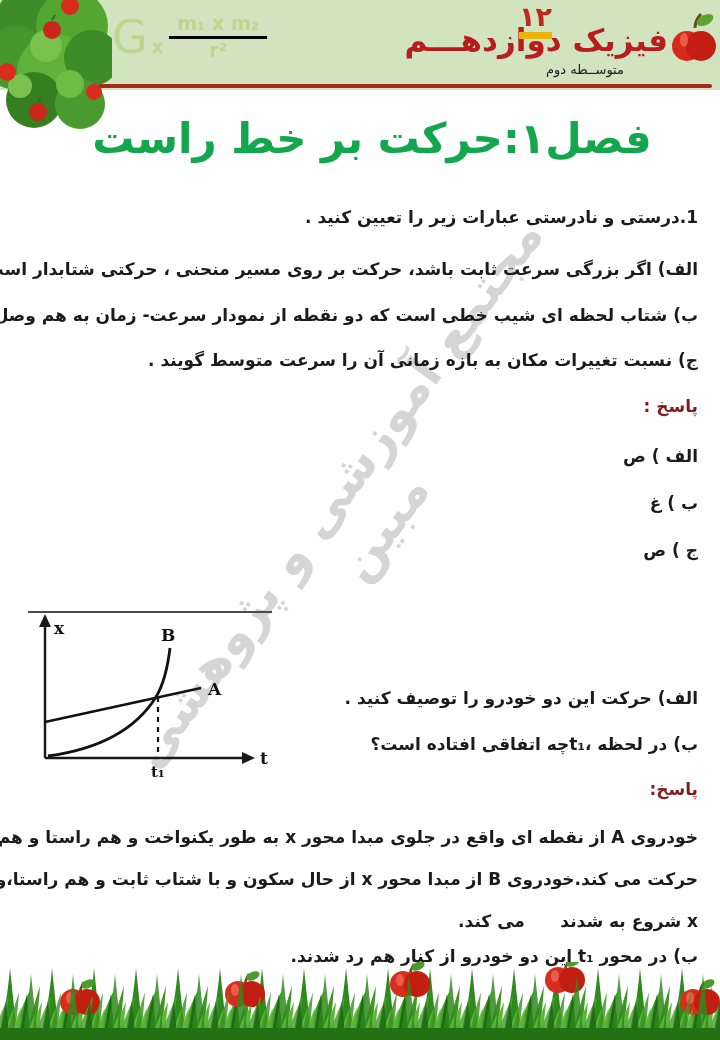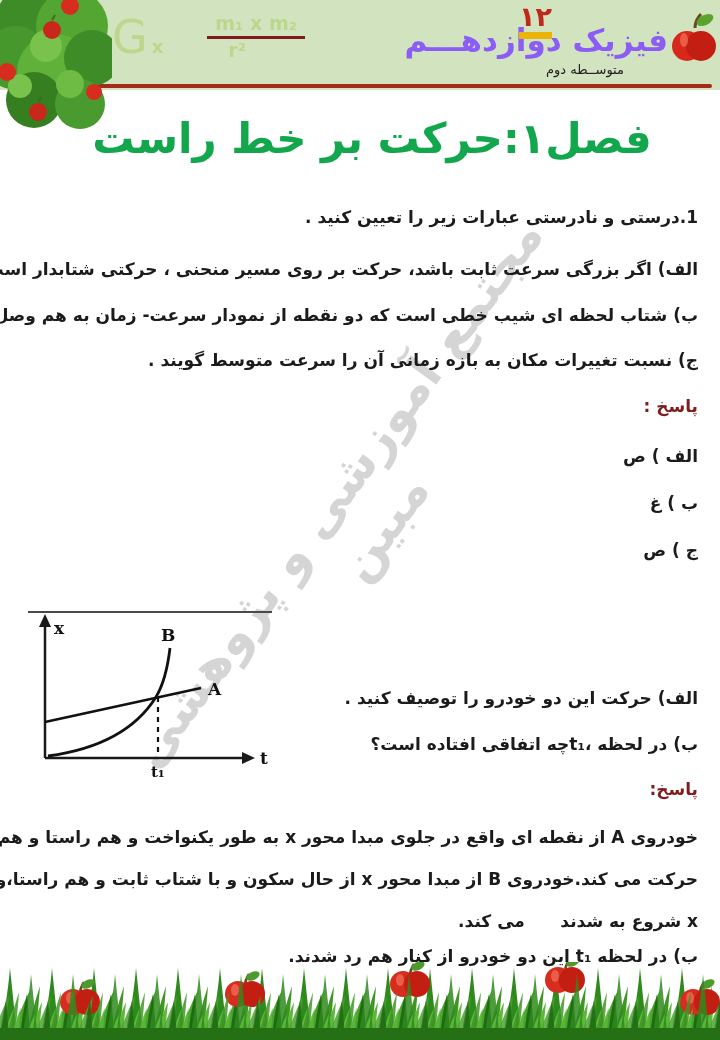--- a/index.html
+++ b/index.html
@@ -6,24 +6,24 @@
   .page{position:relative;width:720px;height:1040px;background:#ffffff;overflow:hidden;
         font-family:"DejaVu Sans",sans-serif;}
   
   .header{position:absolute;top:0;left:0;width:720px;height:90px;background:#d2e4bf;z-index:1;}
   .hdr-rule{position:absolute;top:84px;left:88px;width:624px;height:4px;background:#a52a1a;border-radius:2px;z-index:2;}
   .tree{position:absolute;top:0;left:0;z-index:4;}
   .formula{position:absolute;top:10px;left:112px;color:#bcd78d;z-index:3;display:flex;align-items:center;font-weight:700;}
   .formula .g{font-size:46px;font-weight:400;}
   .formula .gx{font-size:18px;margin:18px 2px 0 4px;}
   .frac{display:inline-block;text-align:center;font-size:19px;line-height:1.15;margin-left:4px;}
-  .frac .num{display:block;border-bottom:3px solid #7f1d1d;padding:0 8px 1px;margin-left:38px;}
+  .frac .num{display:block;border-bottom:3px solid #000000;padding:0 8px 1px;}
   .frac .den{display:block;padding-top:1px;}
   .hdr-badge{position:absolute;top:2px;right:168px;color:#c0281e;font-size:27px;font-weight:800;z-index:3;border-bottom:7px solid #eab308;line-height:1.1;}
-  .hdr-title{position:absolute;top:22px;right:52px;direction:rtl;color:#8b5cf6;font-size:31px;font-weight:800;z-index:2;white-space:nowrap;margin-left:19px;}
+  .hdr-title{position:absolute;top:22px;right:52px;direction:rtl;color:#b91c1c;font-size:31px;font-weight:800;z-index:2;white-space:nowrap;margin-left:19px;}
   .hdr-sub{position:absolute;top:62px;right:96px;direction:rtl;color:#222;font-size:13px;font-weight:400;z-index:2;letter-spacing:1px;}
   .hdr-apple{position:absolute;top:12px;left:672px;z-index:3;}
   
   .title{position:absolute;top:114px;left:12px;width:720px;text-align:center;direction:rtl;
          font-size:42px;font-weight:800;color:#13a74d;z-index:2;}
   .line{position:absolute;right:22px;direction:rtl;font-size:17px;font-weight:700;color:#1b1b1b;
         white-space:nowrap;z-index:2;}
   .green{color:#7f1d1d;}
   .pre{white-space:pre;}
   .watermark{position:absolute;left:-30px;top:452px;width:780px;text-align:center;direction:rtl;
@@ -114,21 +114,21 @@
     <line x1="138" y1="104" x2="138" y2="164" stroke="#111" stroke-width="2.2" stroke-dasharray="5,5"></line>
     <text x="131" y="184" font-family="DejaVu Serif, serif" font-size="15" font-weight="bold" fill="#111">t₁</text>
   </svg>
 
   <div class="line" style="top:688px">الف) حرکت این دو خودرو را توصیف کنید .</div>
   <div class="line" style="top:734px">ب) در لحظه ،t₁چه اتفاقی افتاده است؟</div>
   <div class="line green" style="top:779px">پاسخ:</div>
   <div class="line" style="top:827px">خودروی A از نقطه ای واقع در جلوی مبدا محور x به طور یکنواخت و هم راستا و هم سوی محور x</div>
   <div class="line" style="top:869px">حرکت می کند.خودروی B از مبدا محور x از حال سکون و با شتاب ثابت و هم راستا،و هم سوی محور</div>
   <div class="line pre" style="top:911px">x شروع به شدند      می کند.</div>
-  <div class="line" style="top:946px">ب) در لحظه t₁ این دو خودرو از کنار هم رد شدند.</div>
+  <div class="line" style="top:946px">ب) در محور t₁ این دو خودرو از کنار هم رد شدند.</div>
 
   <svg class="grass" width="720" height="78" viewBox="0 0 720 78">
     <defs>
       <pattern id="gp" width="42" height="78" patternUnits="userSpaceOnUse">
         <path d="M0,78 C4,52 8,30 10,6 C13,34 15,56 18,78 Z" fill="#2f8a1d"></path>
         <path d="M10,78 C16,60 22,44 30,28 C27,52 24,66 22,78 Z" fill="#49a52c"></path>
         <path d="M20,78 C21,60 24,46 27,32 C29,56 30,66 31,78 Z" fill="#1e6b12"></path>
         <path d="M26,78 C30,58 34,42 40,24 C38,52 36,66 35,78 Z" fill="#3f9624"></path>
         <path d="M32,78 C34,64 36,52 42,40 C40,60 39,70 40,78 Z" fill="#5cb83a"></path>
         <path d="M4,78 C7,64 9,56 14,46 C12,62 11,70 12,78 Z" fill="#5cb83a"></path>

